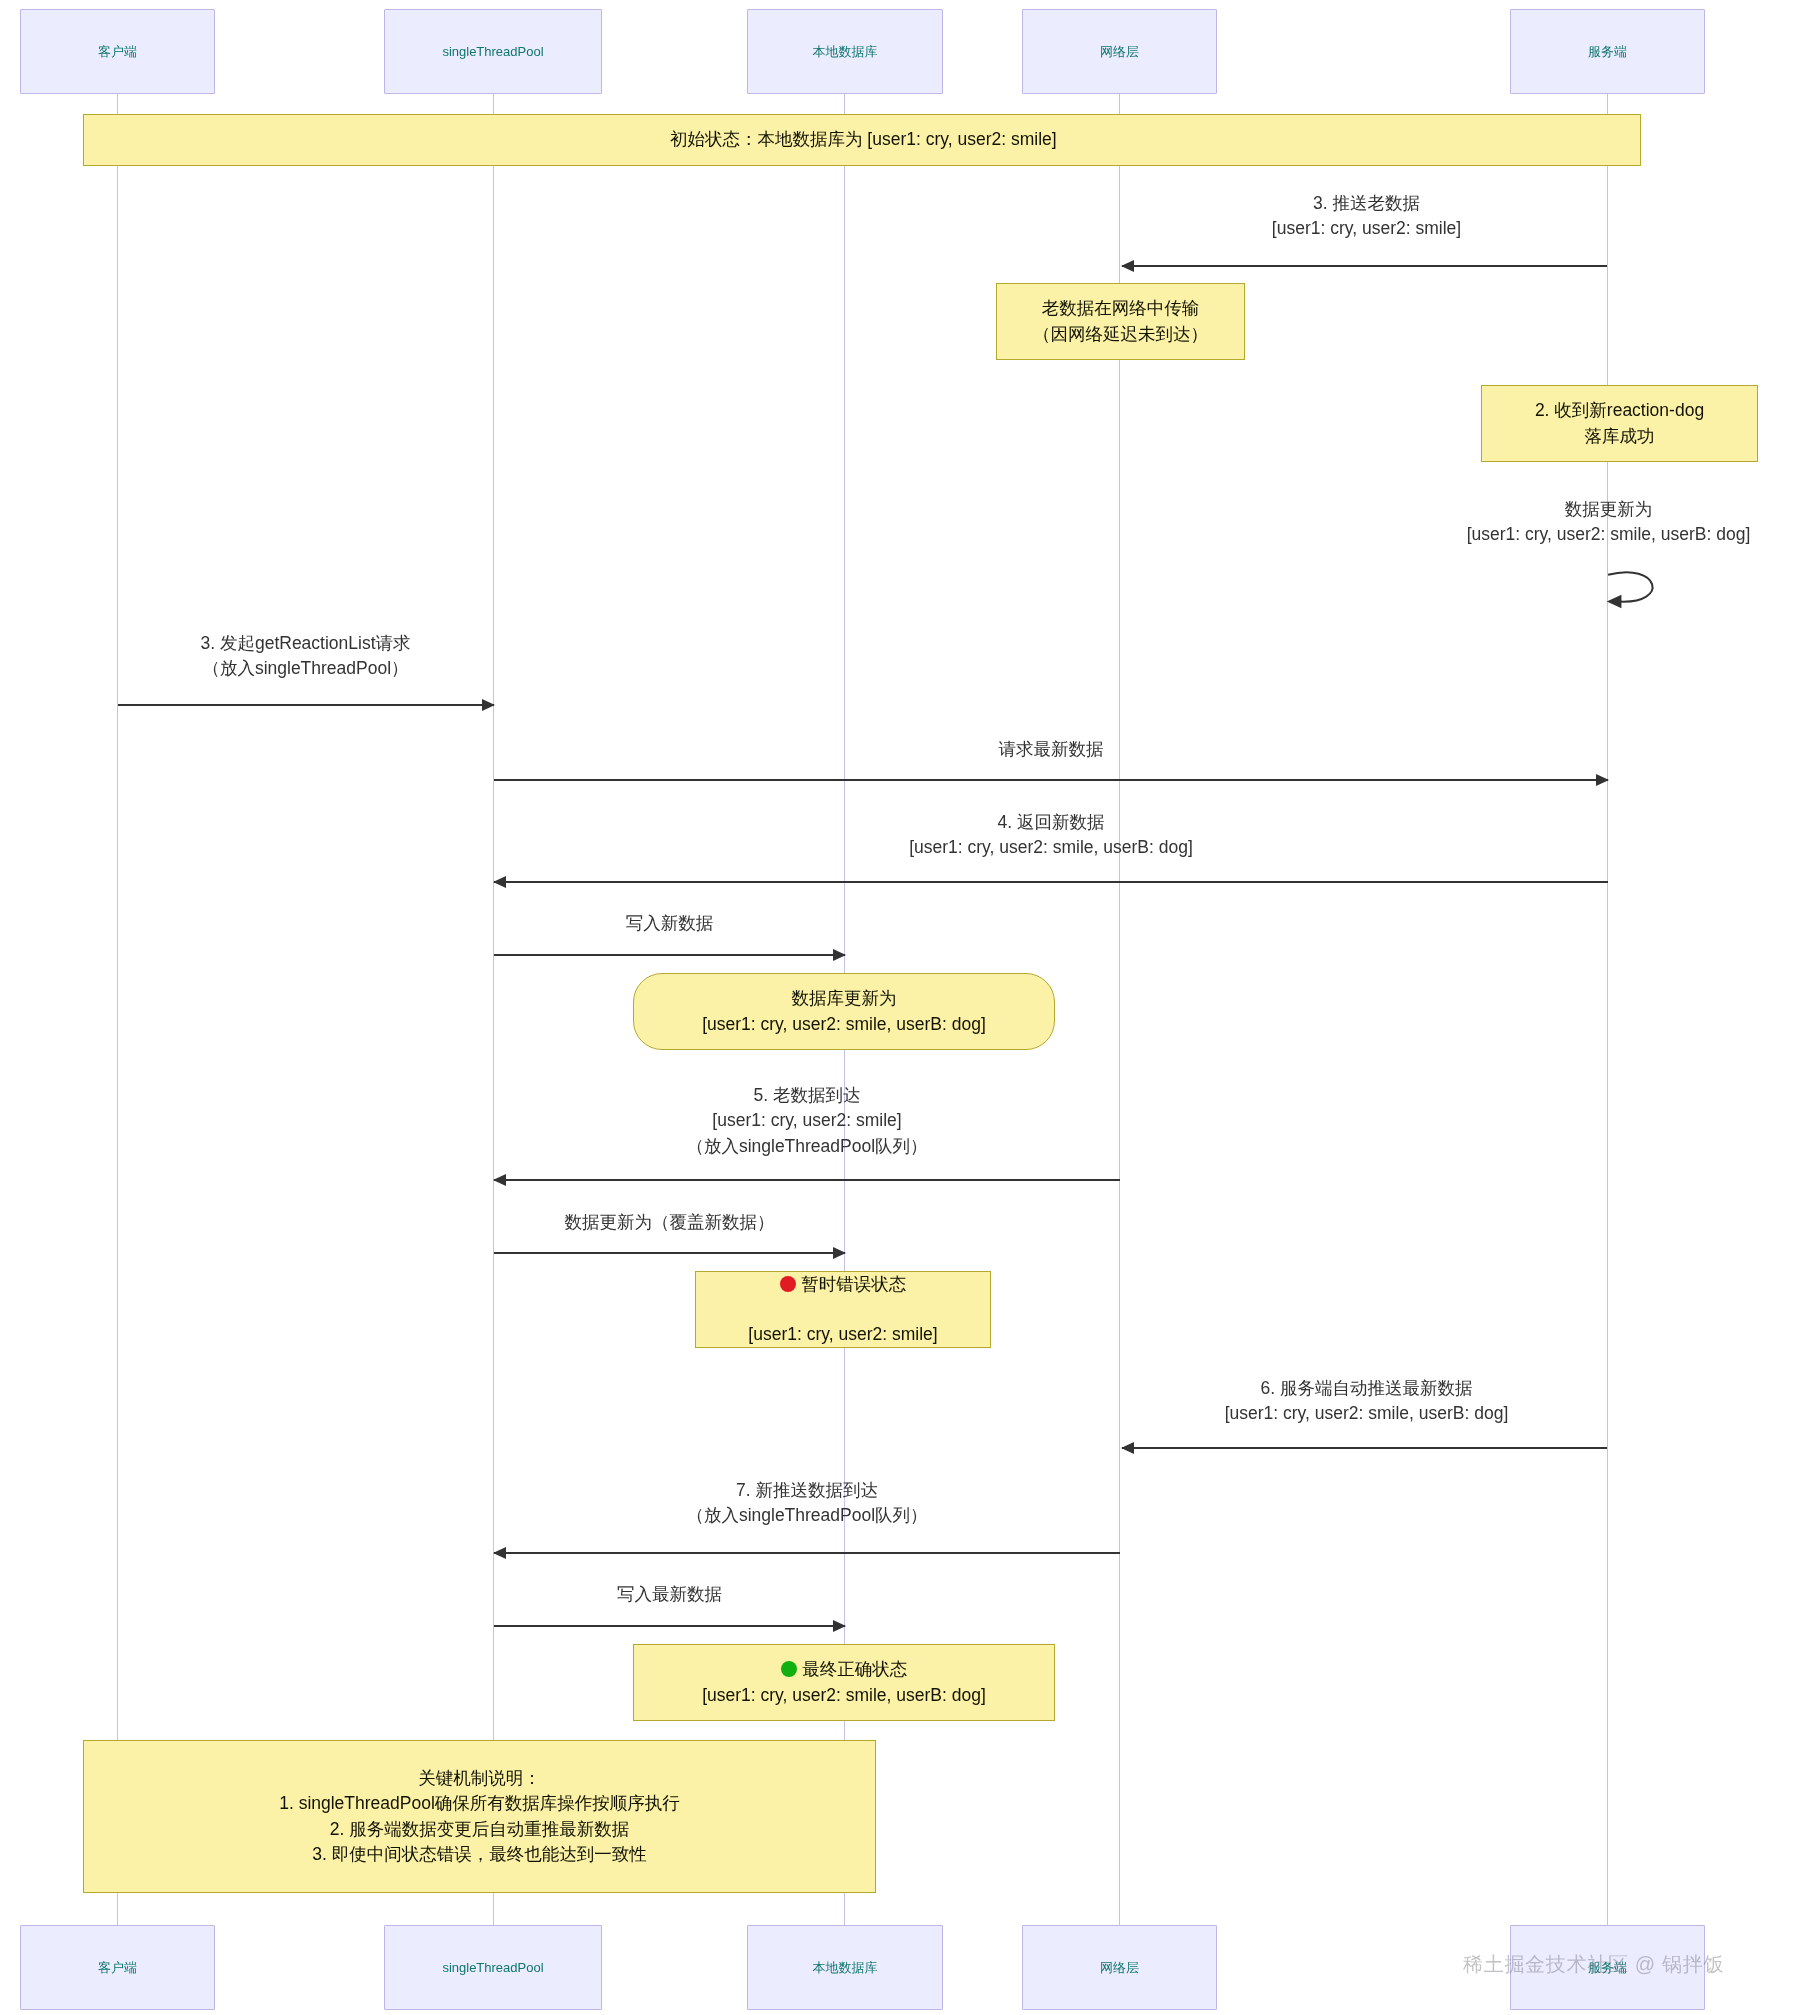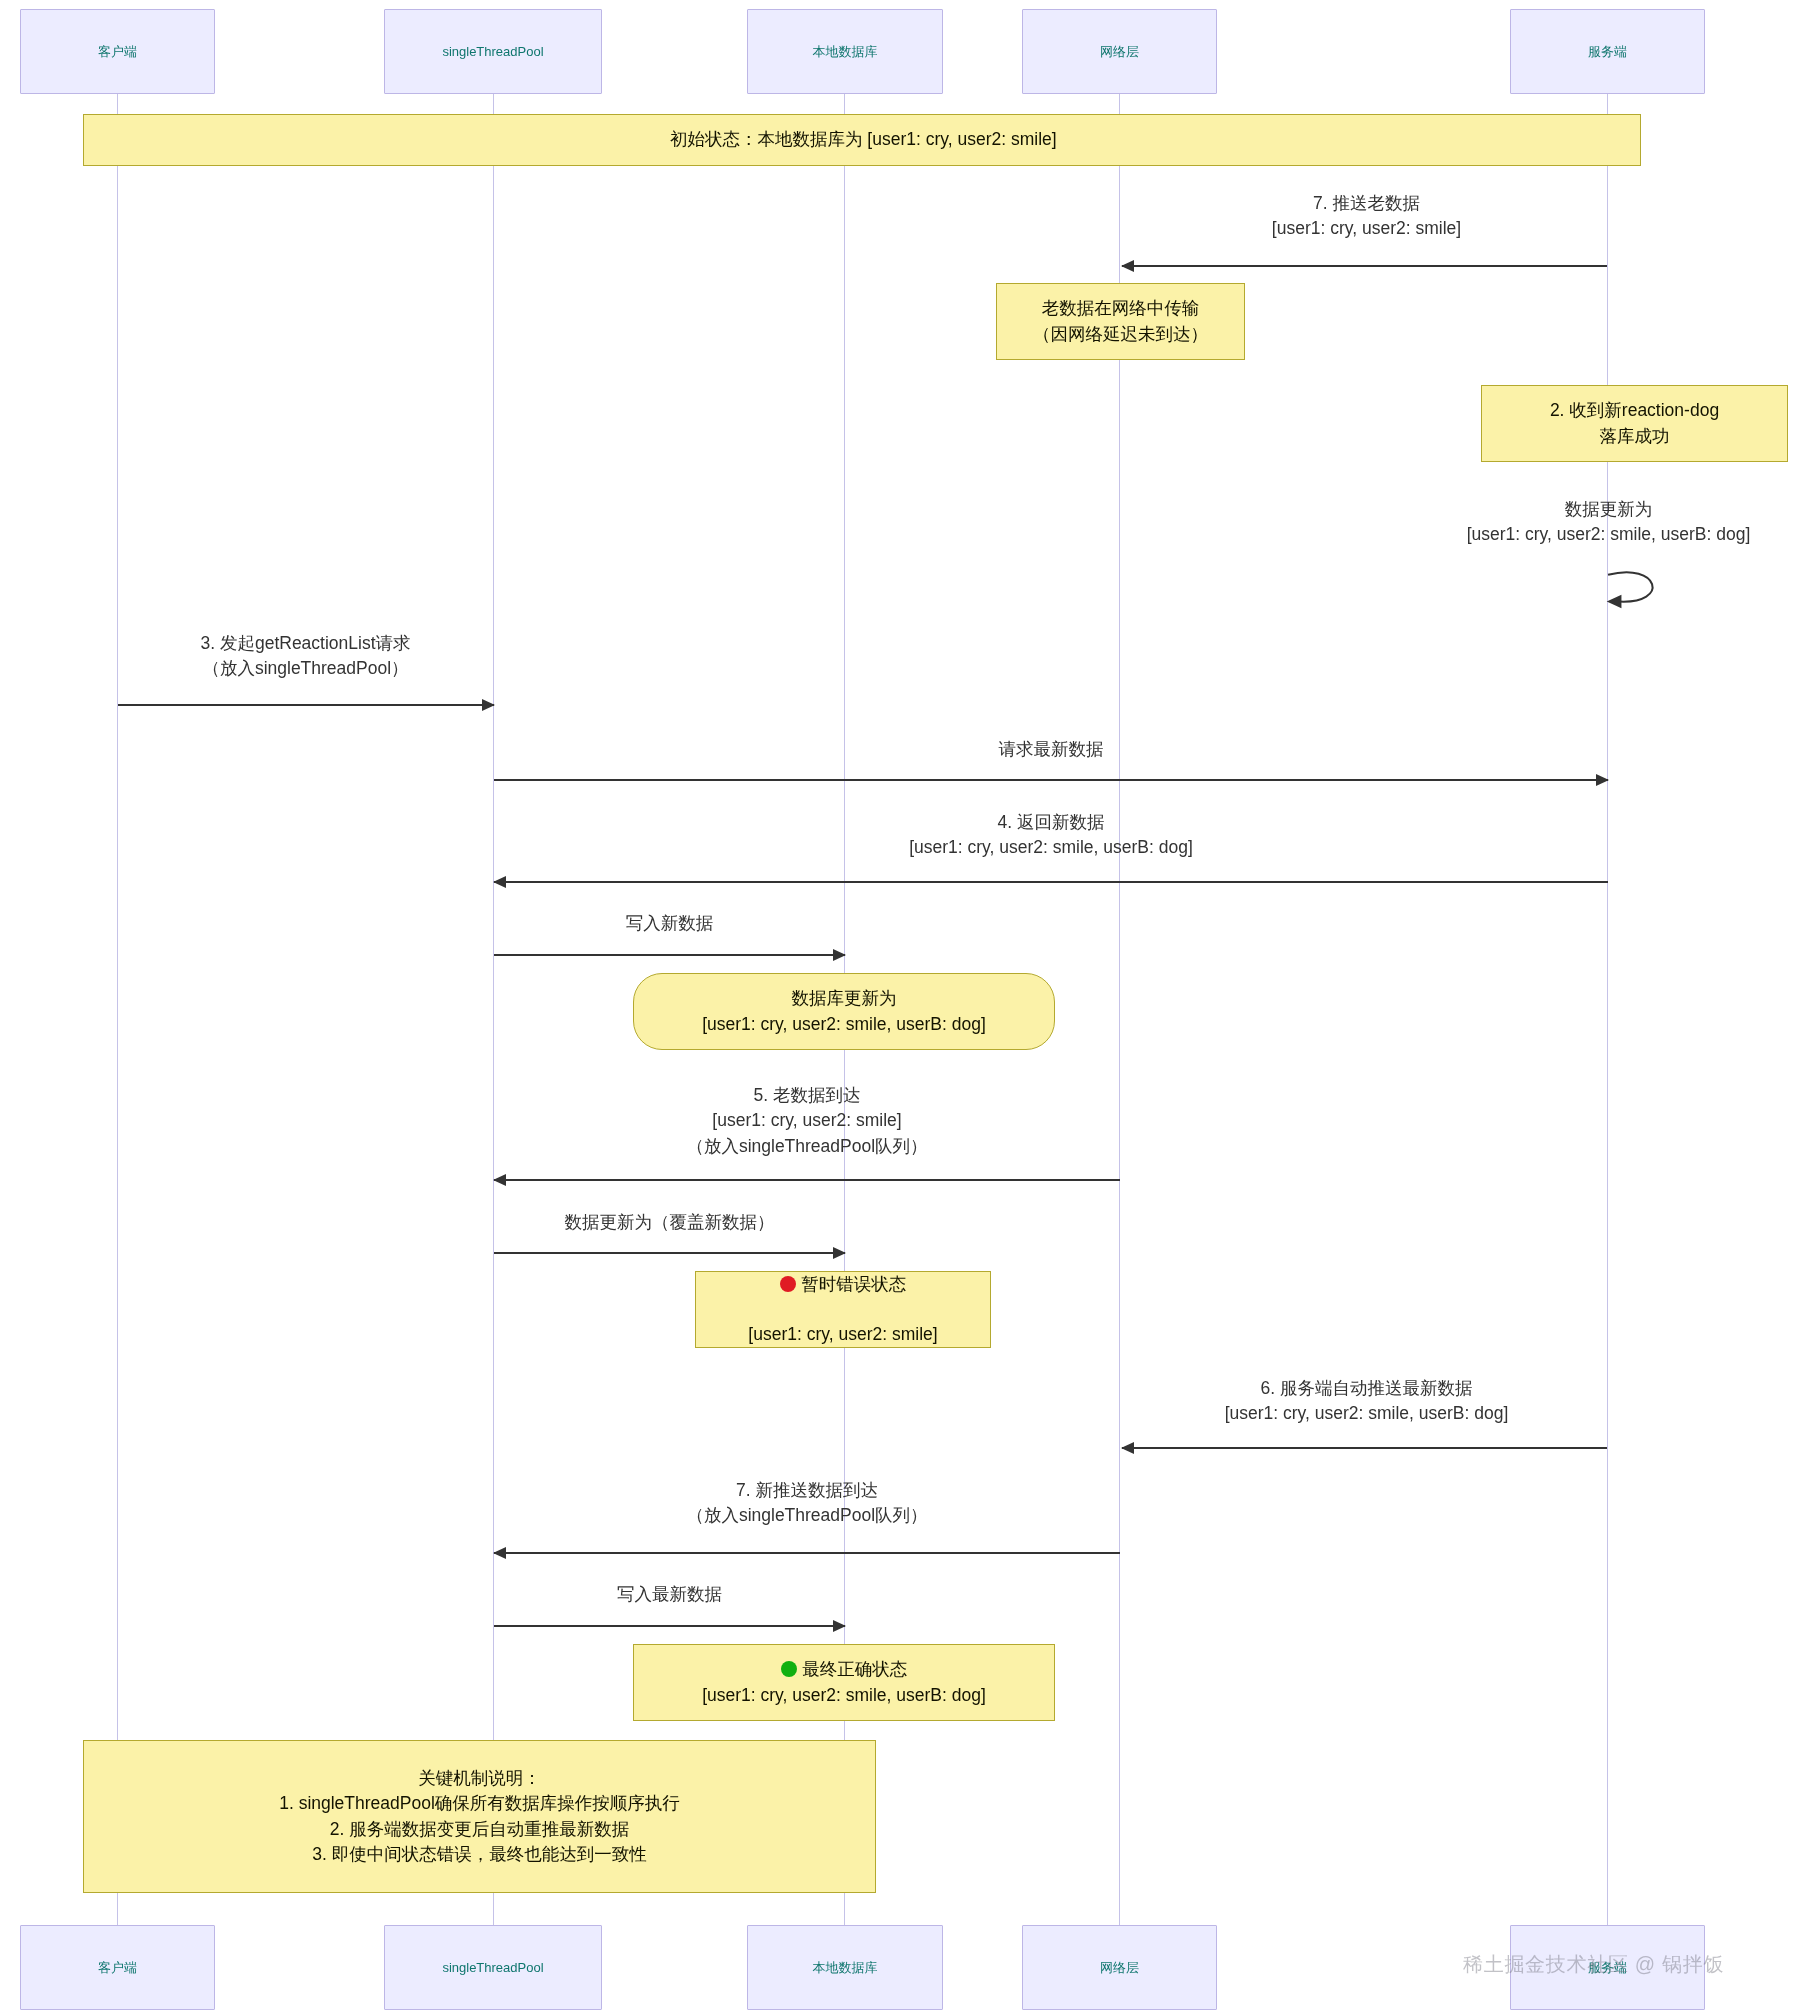--- a/index.html
+++ b/index.html
@@ -143,33 +143,33 @@
   </div>
   <div class="actor" style="left:1510px; top:1925px; width:195px; height:85px;">
     <span>服务端</span>
   </div>
 
   <div class="note" style="left:83px; top:114px; width:1558px; height:52px;padding-left:12px;">
     <span class="nline">初始状态：本地数据库为 [user1: cry, user2: smile]</span>
   </div>
 
   <div class="mlabel" style="left:1126px; top:191px; width:481px;">
-    <span class="tline">7. 推送老数据</span>
+    <span class="tline">3. 推送老数据</span>
     <span class="tline">[user1: cry, user2: smile]</span>
   </div>
   <div class="msg to-left" style="left:1122px; top:265px; width:485px;">
     <span class="head"></span>
   </div>
 
   <div class="note" style="left:996px; top:283px; width:249px; height:77px;">
     <span class="nline">老数据在网络中传输</span>
     <span class="nline">（因网络延迟未到达）</span>
   </div>
 
-  <div class="note" style="left:1481px; top:385px; width:307px; height:77px;">
+  <div class="note" style="left:1481px; top:385px; width:277px; height:77px;">
     <span class="nline">2. 收到新reaction-dog</span>
     <span class="nline">落库成功</span>
   </div>
 
   <div class="mlabel" style="left:1276px; top:497px; width:665px;">
     <span class="tline">数据更新为</span>
     <span class="tline">[user1: cry, user2: smile, userB: dog]</span>
   </div>
   <div class="selfloop" style="left:1592px; top:564px; width:87px; height:47px;">
     <svg width="87" height="47" viewBox="0 0 130 70" xmlns="http://www.w3.org/2000/svg">

